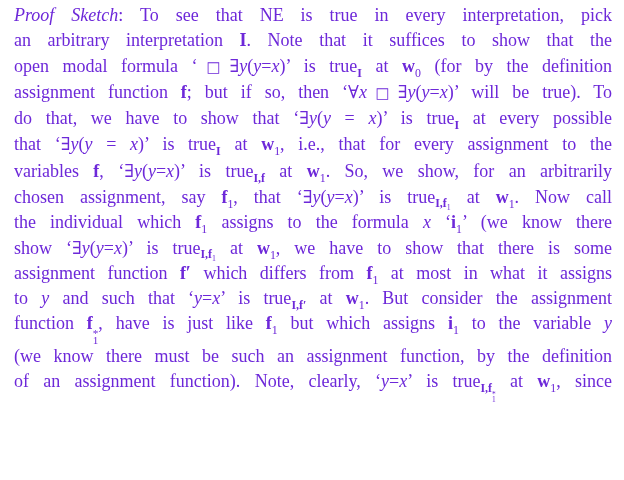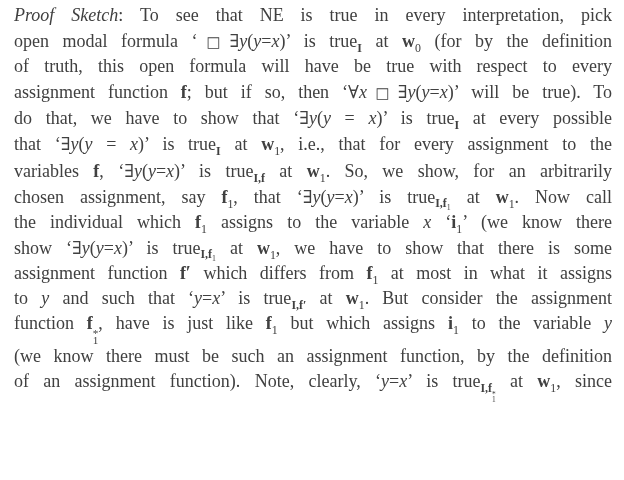--- a/index.html
+++ b/index.html
@@ -7,21 +7,21 @@
     padding: 0;
     background: #ffffff;
   }
   .page {
     position: relative;
     width: 624px;
     height: 480px;
     box-sizing: border-box;
     padding: 3px 12px 0 14px;
     background: #ffffff;
-    color: #404040;
+    color: #6d28d9;
     font-family: "Liberation Serif", "DejaVu Serif", serif;
     font-size: 18px;
     overflow: hidden;
   }
   .para .line {
     line-height: 25.1px;
     text-align: justify;
     text-align-last: justify;
   }
   .para .line:last-child {
@@ -55,28 +55,28 @@
     font-size: 0.62em;
     line-height: 0.66em;
   }
 </style>
 </head>
 <body>
 
 <div class="page">
   <div class="para">
       <div class="line"><span class="c-it">Proof Sketch</span><span class="c-rm">: To see that NE is true in every interpretation, pick</span></div>
+      <div class="line"><span class="c-rm">an arbitrary interpretation </span><span class="c-bf">I</span><span class="c-rm">. Note that it suffices to show that the</span></div>
       <div class="line"><span class="c-rm">open modal formula ‘</span><span class="c-bx">□</span><span class="c-sy">∃</span><span class="c-mi">y</span><span class="c-rm">(</span><span class="c-mi">y</span><span class="c-rm">=</span><span class="c-mi">x</span><span class="c-rm">)’ is true</span><sub><span class="c-bf">I</span></sub><span class="c-rm"> at </span><span class="c-bf">w</span><sub><span class="c-rm">0</span></sub><span class="c-rm"> (for by the definition</span></div>
-      <div class="line"><span class="c-rm">of truth, this open formula will have be true with respect to every</span></div>
       <div class="line"><span class="c-rm">assignment function </span><span class="c-bf">f</span><span class="c-rm">; but if so, then ‘</span><span class="c-sy">∀</span><span class="c-mi">x</span><span class="c-bx">□</span><span class="c-sy">∃</span><span class="c-mi">y</span><span class="c-rm">(</span><span class="c-mi">y</span><span class="c-rm">=</span><span class="c-mi">x</span><span class="c-rm">)’ will be true). To</span></div>
       <div class="line"><span class="c-rm">do that, we have to show that ‘</span><span class="c-sy">∃</span><span class="c-mi">y</span><span class="c-rm">(</span><span class="c-mi">y</span><span class="c-rm"> = </span><span class="c-mi">x</span><span class="c-rm">)’ is true</span><sub><span class="c-bf">I</span></sub><span class="c-rm"> at every possible</span></div>
       <div class="line"><span class="c-rm">that ‘</span><span class="c-sy">∃</span><span class="c-mi">y</span><span class="c-rm">(</span><span class="c-mi">y</span><span class="c-rm"> = </span><span class="c-mi">x</span><span class="c-rm">)’ is true</span><sub><span class="c-bf">I</span></sub><span class="c-rm"> at </span><span class="c-bf">w</span><sub><span class="c-rm">1</span></sub><span class="c-rm">, i.e., that for every assignment to the</span></div>
       <div class="line"><span class="c-rm">variables </span><span class="c-bf">f</span><span class="c-rm">, ‘</span><span class="c-sy">∃</span><span class="c-mi">y</span><span class="c-rm">(</span><span class="c-mi">y</span><span class="c-rm">=</span><span class="c-mi">x</span><span class="c-rm">)’ is true</span><sub><span class="c-bf">I,f</span></sub><span class="c-rm"> at </span><span class="c-bf">w</span><sub><span class="c-rm">1</span></sub><span class="c-rm">. So, we show, for an arbitrarily</span></div>
       <div class="line"><span class="c-rm">chosen assignment, say </span><span class="c-bf">f</span><sub><span class="c-rm">1</span></sub><span class="c-rm">, that ‘</span><span class="c-sy">∃</span><span class="c-mi">y</span><span class="c-rm">(</span><span class="c-mi">y</span><span class="c-rm">=</span><span class="c-mi">x</span><span class="c-rm">)’ is true</span><sub><span class="c-bf">I,f</span><sub><span class="c-rm">1</span></sub></sub><span class="c-rm"> at </span><span class="c-bf">w</span><sub><span class="c-rm">1</span></sub><span class="c-rm">. Now call</span></div>
-      <div class="line"><span class="c-rm">the individual which </span><span class="c-bf">f</span><sub><span class="c-rm">1</span></sub><span class="c-rm"> assigns to the variable </span><span class="c-mi">x</span><span class="c-rm"> ‘</span><span class="c-bf">i</span><sub><span class="c-rm">1</span></sub><span class="c-rm">’ (we know there</span></div>
+      <div class="line"><span class="c-rm">the individual which </span><span class="c-bf">f</span><sub><span class="c-rm">1</span></sub><span class="c-rm"> assigns to the formula </span><span class="c-mi">x</span><span class="c-rm"> ‘</span><span class="c-bf">i</span><sub><span class="c-rm">1</span></sub><span class="c-rm">’ (we know there</span></div>
       <div class="line"><span class="c-rm">show ‘</span><span class="c-sy">∃</span><span class="c-mi">y</span><span class="c-rm">(</span><span class="c-mi">y</span><span class="c-rm">=</span><span class="c-mi">x</span><span class="c-rm">)’ is true</span><sub><span class="c-bf">I,f</span><sub><span class="c-rm">1</span></sub></sub><span class="c-rm"> at </span><span class="c-bf">w</span><sub><span class="c-rm">1</span></sub><span class="c-rm">, we have to show that there is some</span></div>
       <div class="line"><span class="c-rm">assignment function </span><span class="c-bf">f′</span><span class="c-rm"> which differs from </span><span class="c-bf">f</span><sub><span class="c-rm">1</span></sub><span class="c-rm"> at most in what it assigns</span></div>
       <div class="line"><span class="c-rm">to </span><span class="c-mi">y</span><span class="c-rm"> and such that ‘</span><span class="c-mi">y</span><span class="c-rm">=</span><span class="c-mi">x</span><span class="c-rm">’ is true</span><sub><span class="c-bf">I,f′</span></sub><span class="c-rm"> at </span><span class="c-bf">w</span><sub><span class="c-rm">1</span></sub><span class="c-rm">. But consider the assignment</span></div>
       <div class="line"><span class="c-rm">function </span><span class="c-bf">f</span><span class="stk">
           <span class="s"><span class="c-rm">*</span></span>
           <span class="s"><span class="c-rm">1</span></span>
         </span><span class="c-rm">, have is just like </span><span class="c-bf">f</span><sub><span class="c-rm">1</span></sub><span class="c-rm"> but which assigns </span><span class="c-bf">i</span><sub><span class="c-rm">1</span></sub><span class="c-rm"> to the variable </span><span class="c-mi">y</span></div>
       <div class="line"><span class="c-rm">(we know there must be such an assignment function, by the definition</span></div>
       <div class="line"><span class="c-rm">of an assignment function). Note, clearly, ‘</span><span class="c-mi">y</span><span class="c-rm">=</span><span class="c-mi">x</span><span class="c-rm">’ is true</span><sub><span class="c-bf">I,</span><span class="c-bf">f</span><span class="stk">
             <span class="s"><span class="c-rm">*</span></span>

